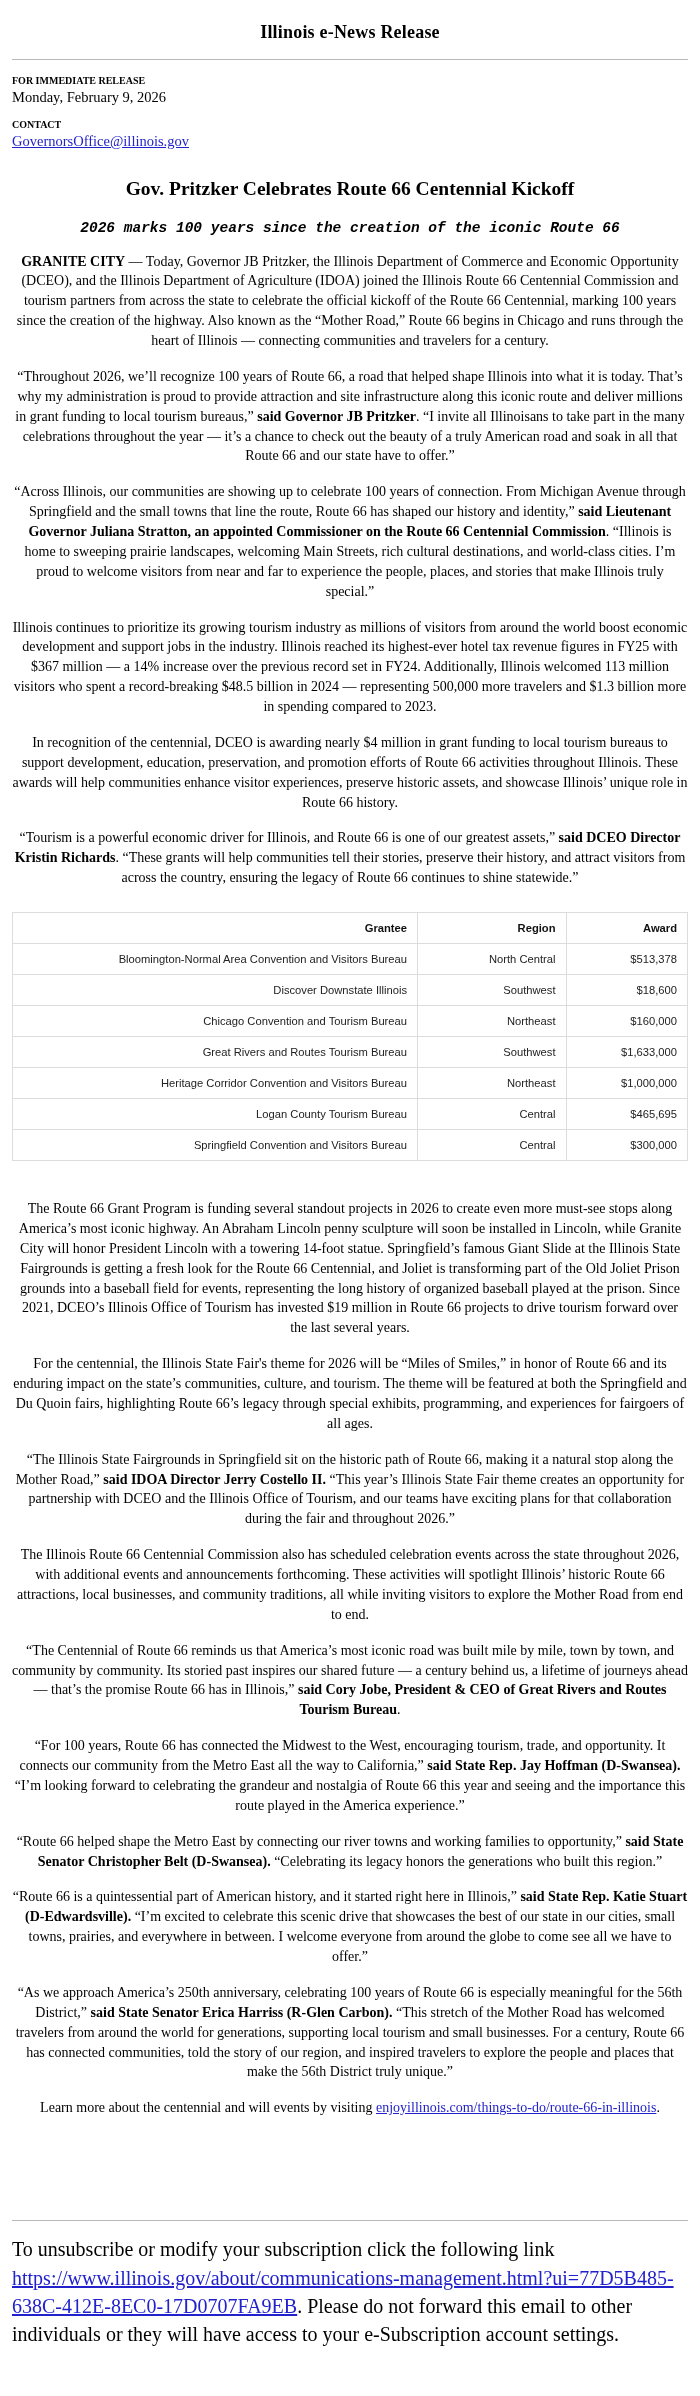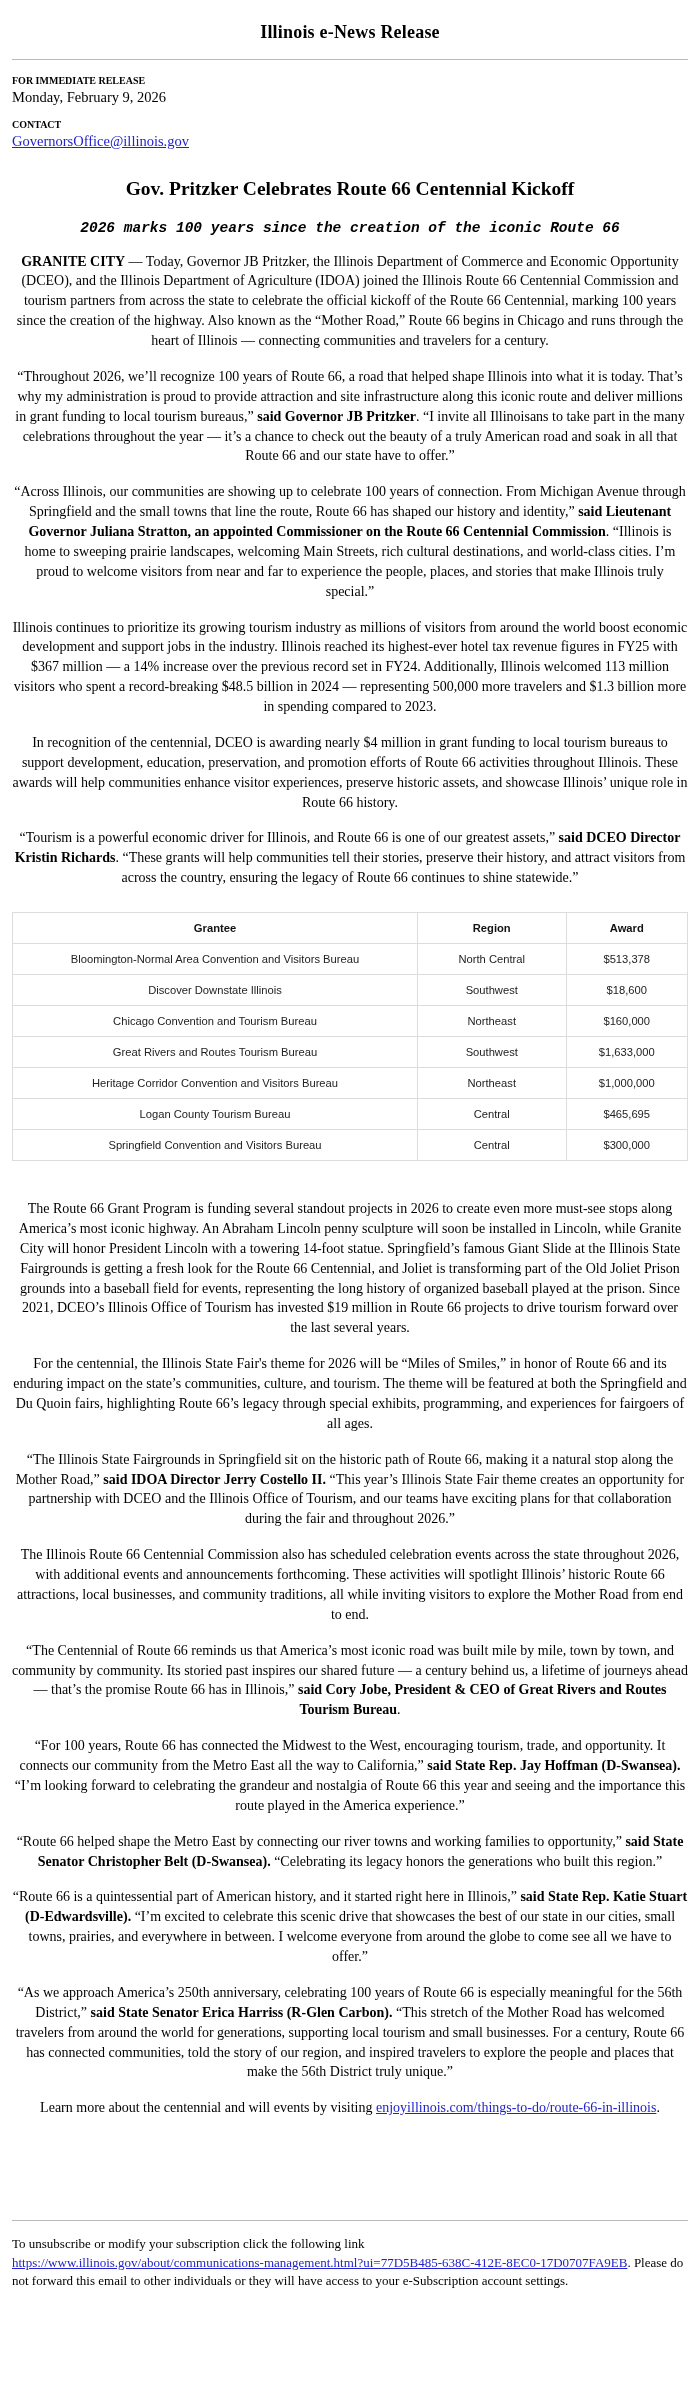--- a/index.html
+++ b/index.html
@@ -54,29 +54,29 @@
     border-collapse:collapse;
     width:100%;
     margin:24px 0 0 0;
     font-family:"Liberation Sans","DejaVu Sans",sans-serif;
     font-size:11.2px;
     color:#222222;
   }
   table.grants th, table.grants td{
     border:1px solid #dcdcdc;
     padding:9px 10px;
-    text-align:center;
+    text-align:right;
     vertical-align:middle;
     font-weight:normal;
   }
   table.grants th{font-weight:bold; color:#111111;}
   table.grants col.c1{width:60%;}
   table.grants col.c2{width:22%;}
   table.grants col.c3{width:18%;}
-  .footer-text{font-size:13px; line-height:1.42; margin:14px 0 0 0;}
+  .footer-text{font-size:20px; line-height:1.42; margin:14px 0 0 0;}
 </style>
 </head>
 <body>
 
 <div class="page">
 
   <h1 class="masthead">Illinois e-News Release</h1>
 
   <hr class="rule">
 

